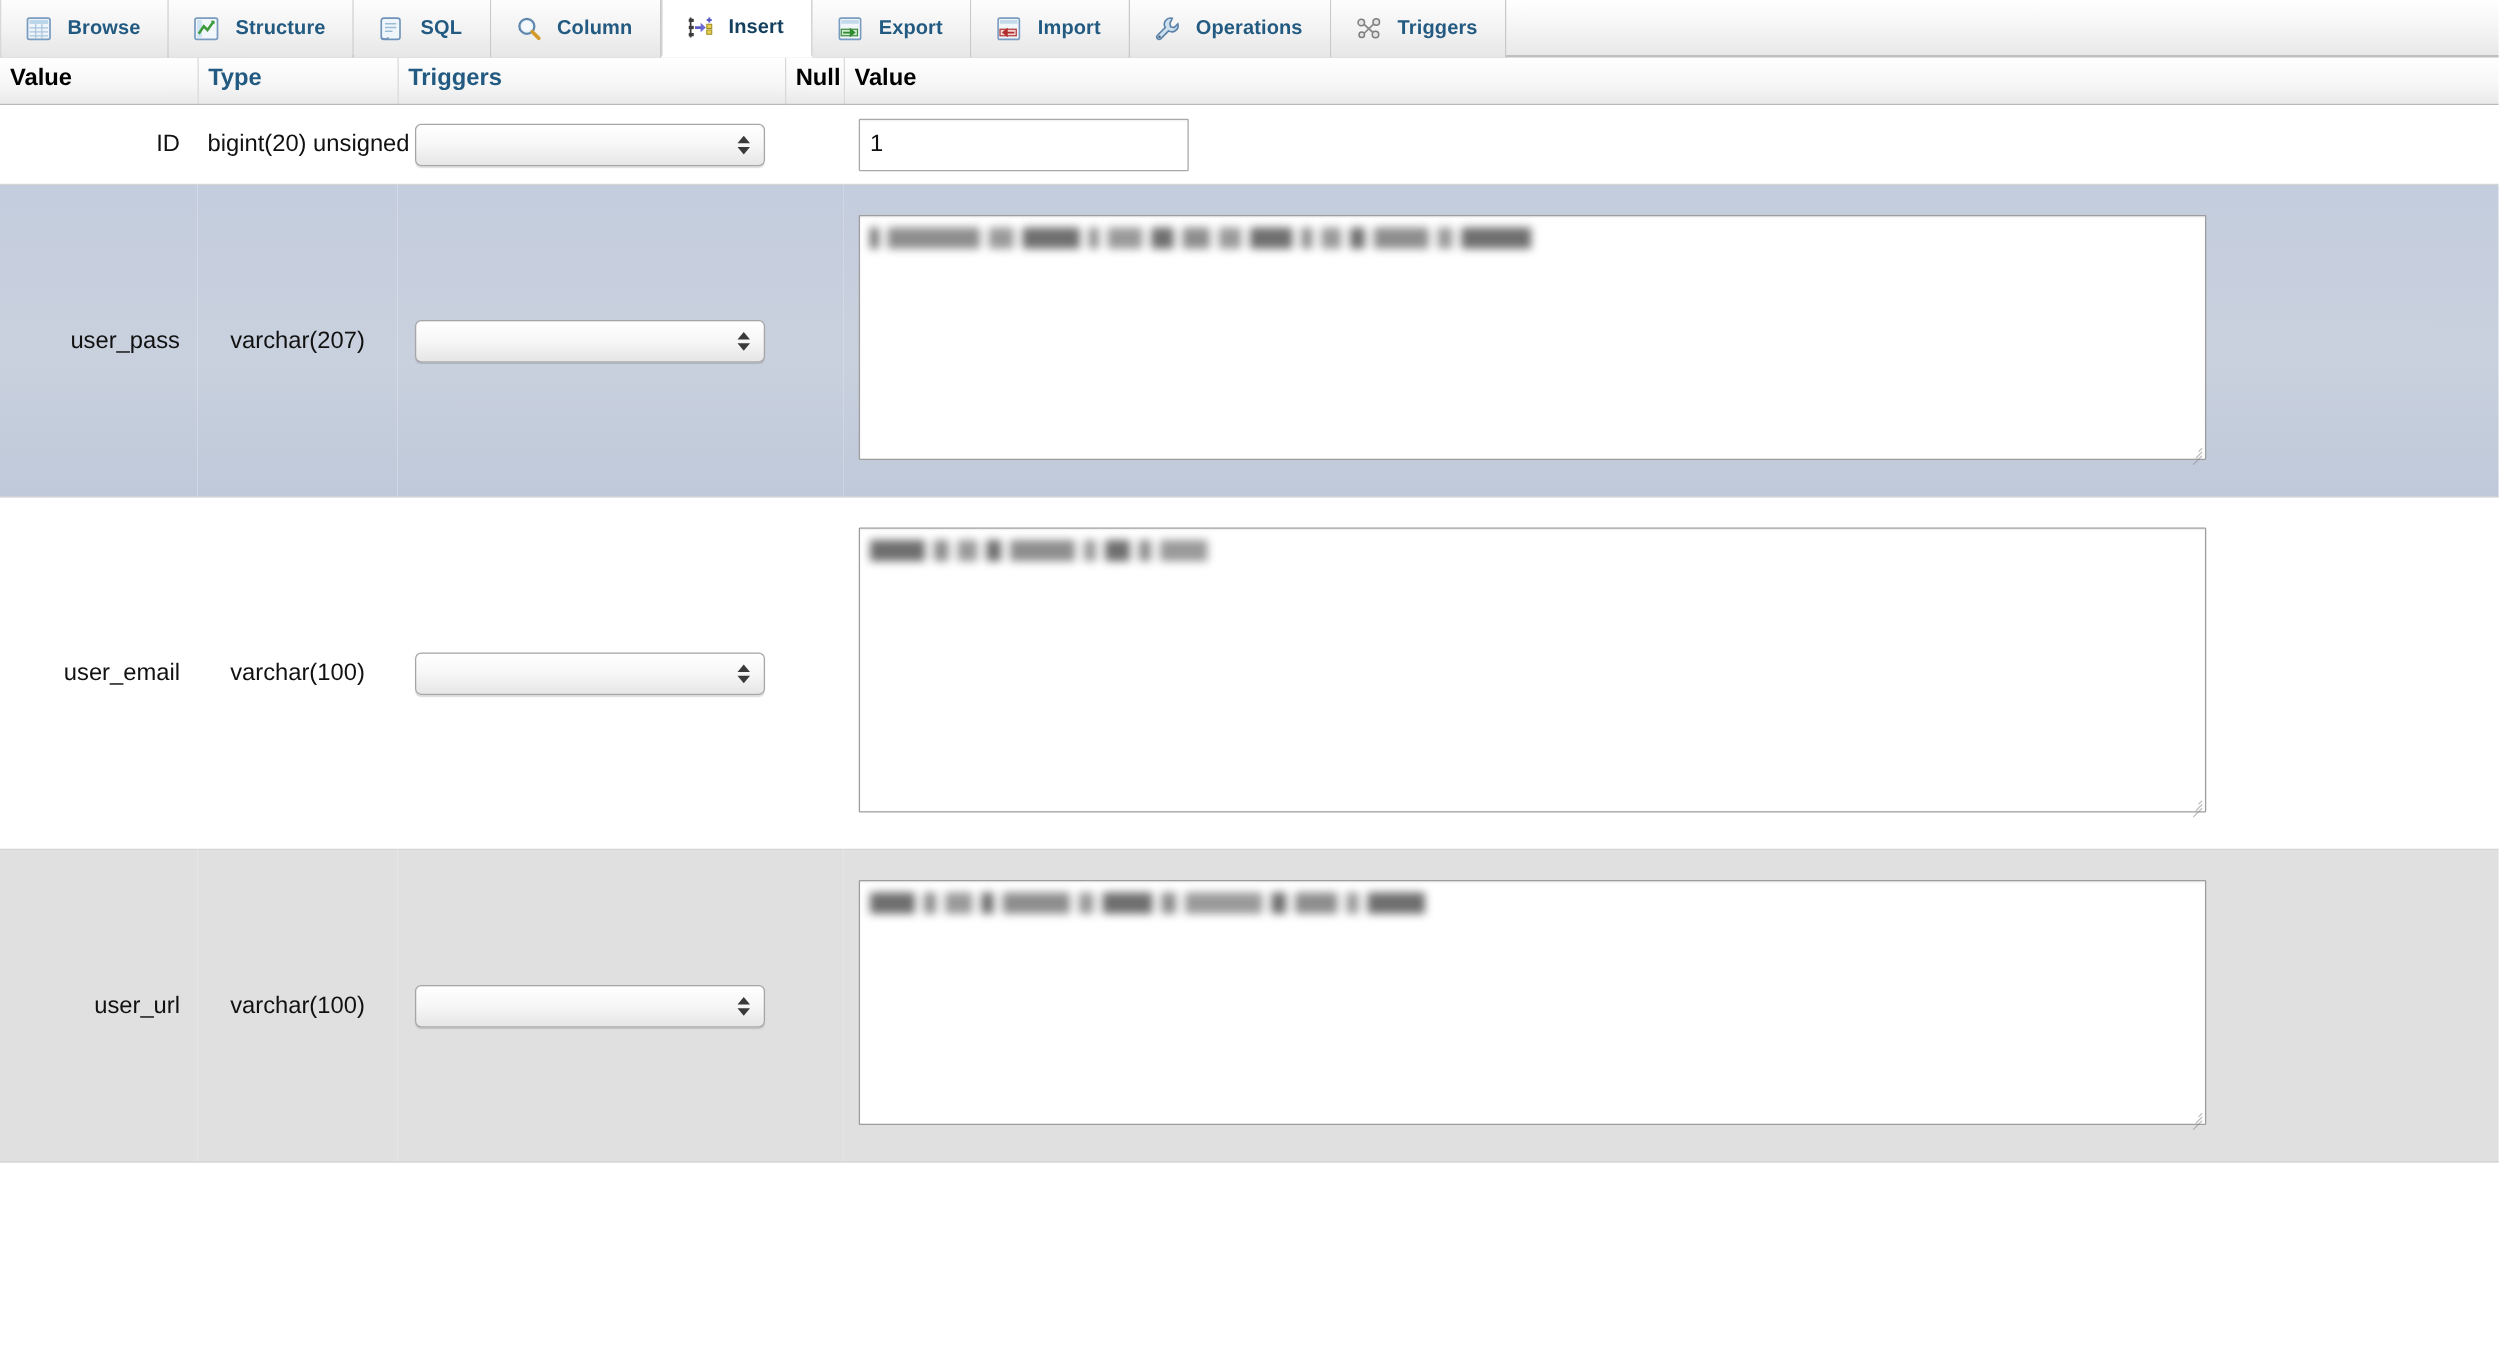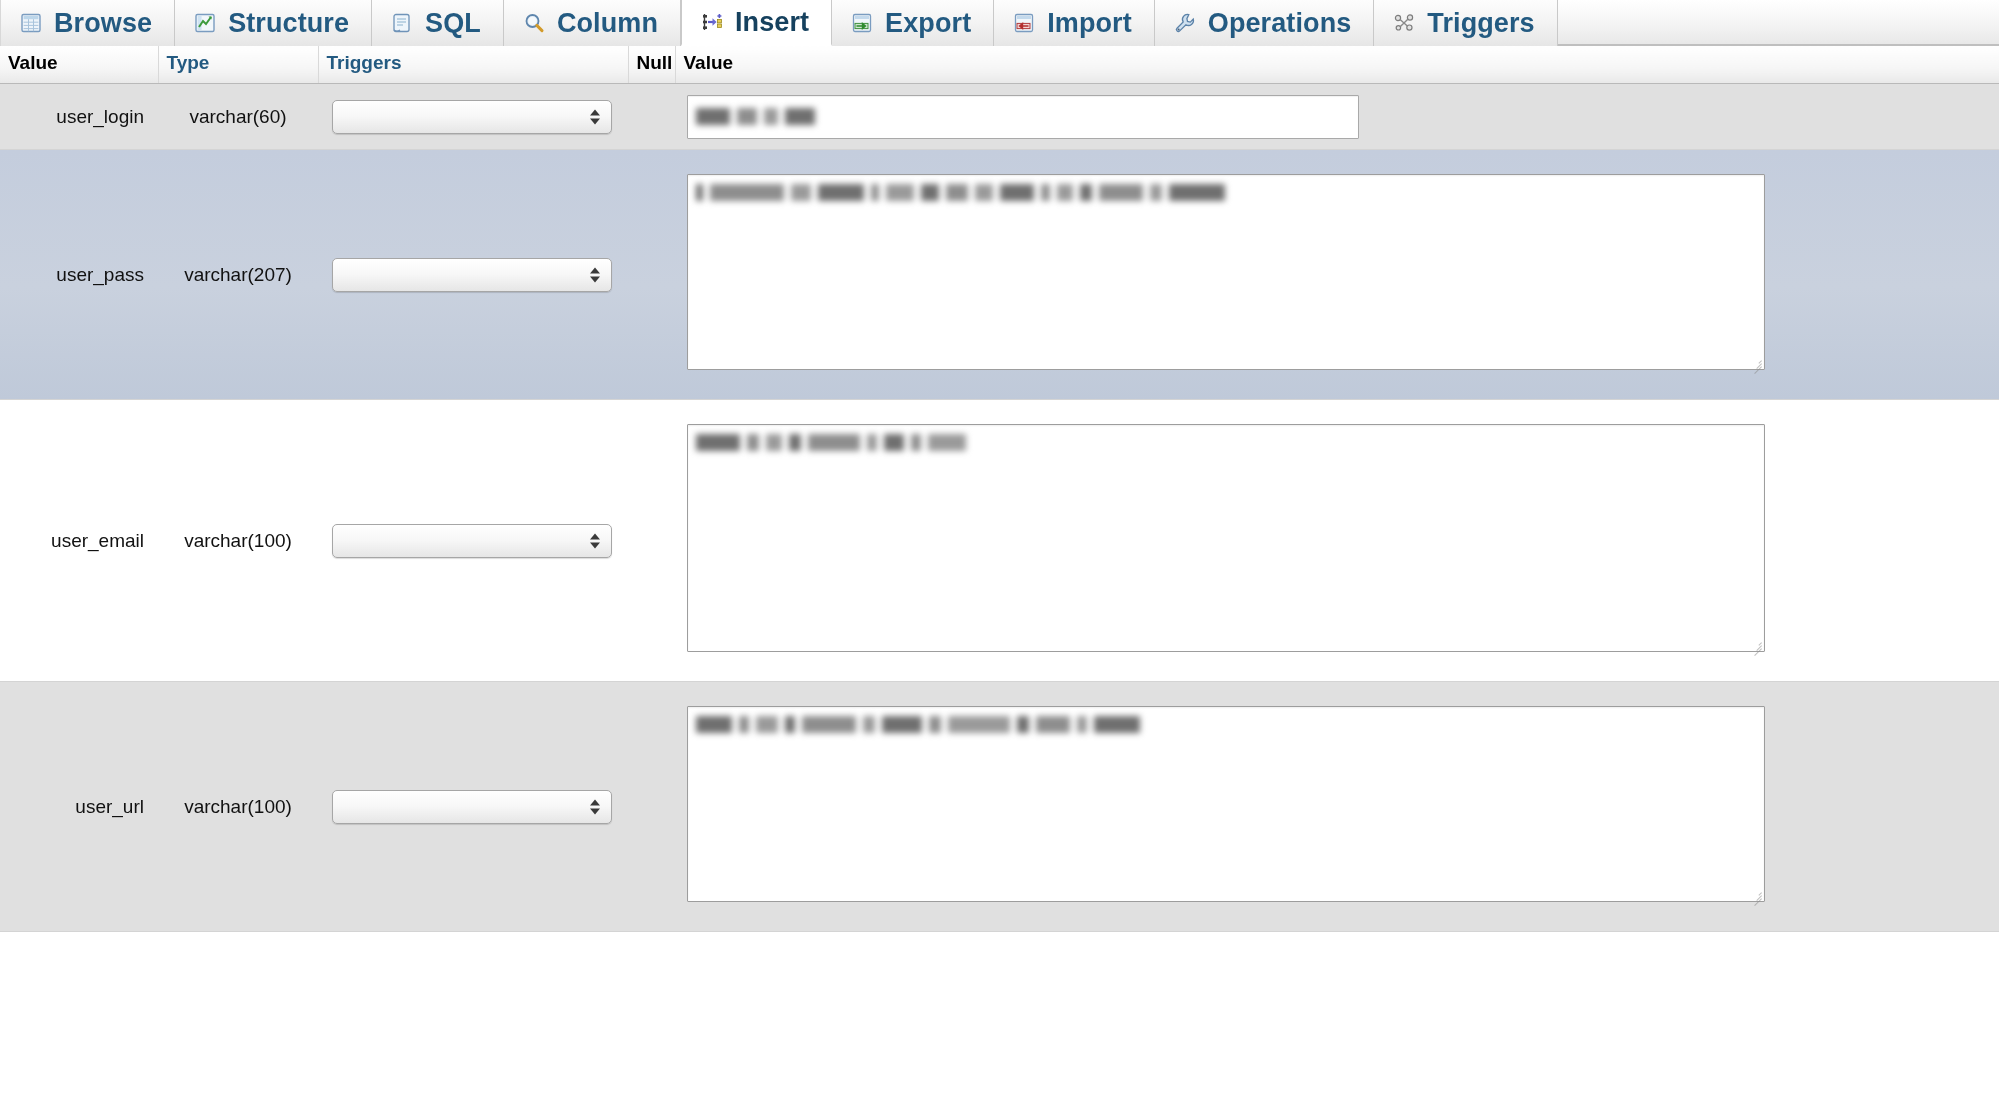--- a/index.html
+++ b/index.html
@@ -28,21 +28,21 @@
     gap: 11px;
     padding: 0 22px 0 18px;
     height: 46px;
     border-right: 1px solid #c9c9c9;
     background: linear-gradient(to bottom, #fdfdfd 0%, #f3f3f3 50%, #e6e6e6 100%);
     cursor: pointer;
     position: relative;
   }
   .tab:first-child { border-left: 1px solid #d8d8d8; }
   .tab-label {
-    font-size: 27px;
+    font-size: 16px;
     font-weight: bold;
     color: #235a81;
     letter-spacing: .1px;
     white-space: nowrap;
   }
   .tab.active {
     background: #ffffff;
     border-bottom: 2px solid #ffffff;
     margin-bottom: -2px;
     z-index: 4;
@@ -336,34 +336,29 @@
   <thead>
     <tr>
       <th class="hdr-black">Value</th>
       <th class="hdr-blue">Type</th>
       <th class="hdr-blue">Triggers</th>
       <th class="hdr-black">Null</th>
       <th class="hdr-black last">Value</th>
     </tr>
   </thead>
   <tbody id="grid-body">
-      <tr class="even" style="height: 66px;">
-        <td class="col-name">user_login</td>
-        <td class="col-type">varchar(60)</td>
+      <tr class="odd" style="height: 64px;">
+        <td class="col-name">ID</td>
+        <td class="col-type">bigint(20) unsigned</td>
         <td class="col-func"><span class="select-wrap"><select class="fn-select"><option></option></select><span class="arrows">
               <i class="up"></i>
               <i class="down"></i>
             </span></span></td>
         <td class="col-null"></td>
-        <td class="col-value"><span class="inp-wrap"><input type="text" class="val-input" style="width: 672px; height: 44px;"><span class="redacted" style="top: 13.5px;">
-              <b class="d" style="width: 34px;"></b>
-              <b class="l" style="width: 20px;"></b>
-              <b style="width: 14px;"></b>
-              <b class="d" style="width: 30px;"></b>
-            </span></span></td>
+        <td class="col-value"><span class="inp-wrap"><input type="text" class="val-input" value="1" style="width: 264px; height: 42px;"></span></td>
       </tr>
       <tr class="selected" style="height: 250px;">
         <td class="col-name">user_pass</td>
         <td class="col-type">varchar(207)</td>
         <td class="col-func"><span class="select-wrap"><select class="fn-select"><option></option></select><span class="arrows">
               <i class="up"></i>
               <i class="down"></i>
             </span></span></td>
         <td class="col-null"></td>
         <td class="col-value"><span class="ta-wrap"><textarea class="val-textarea" style="width: 1078px; height: 196px;"></textarea><span class="redacted" style="top: 10px;">

